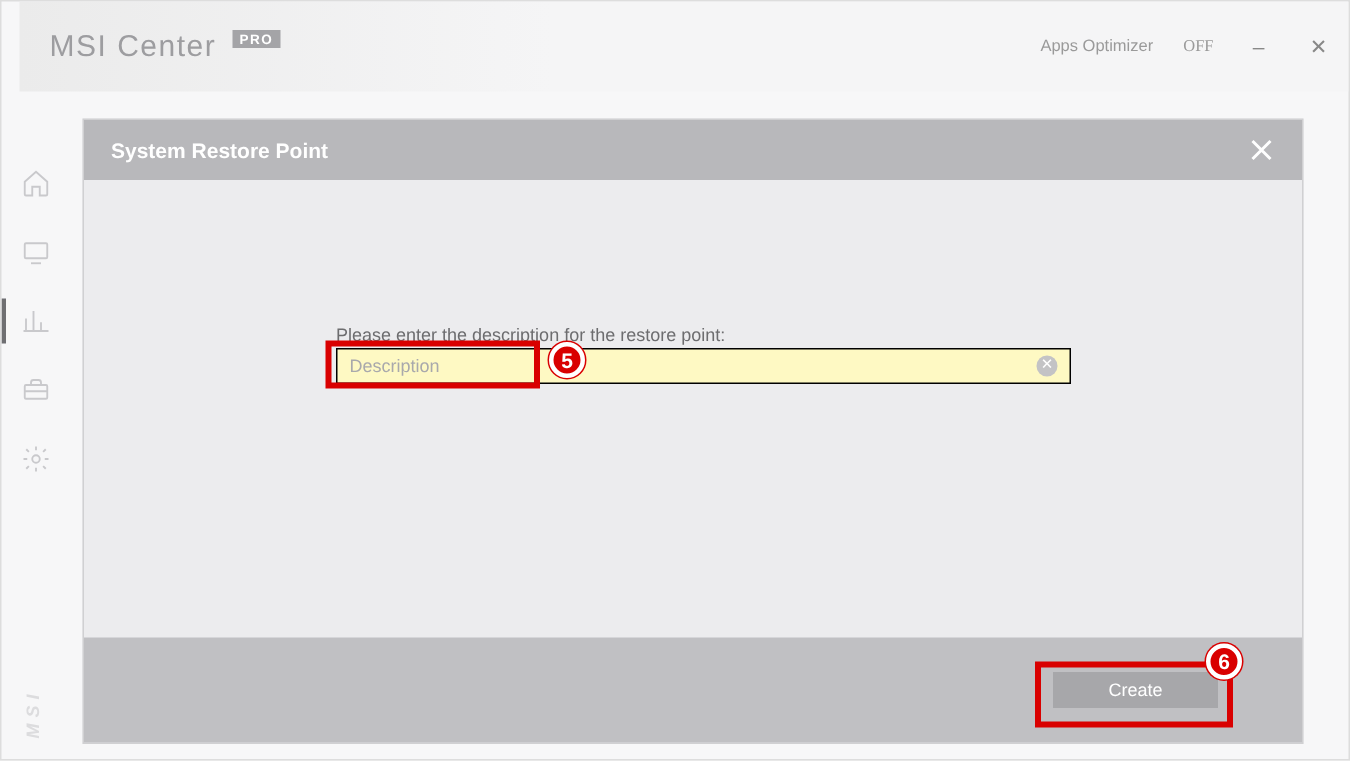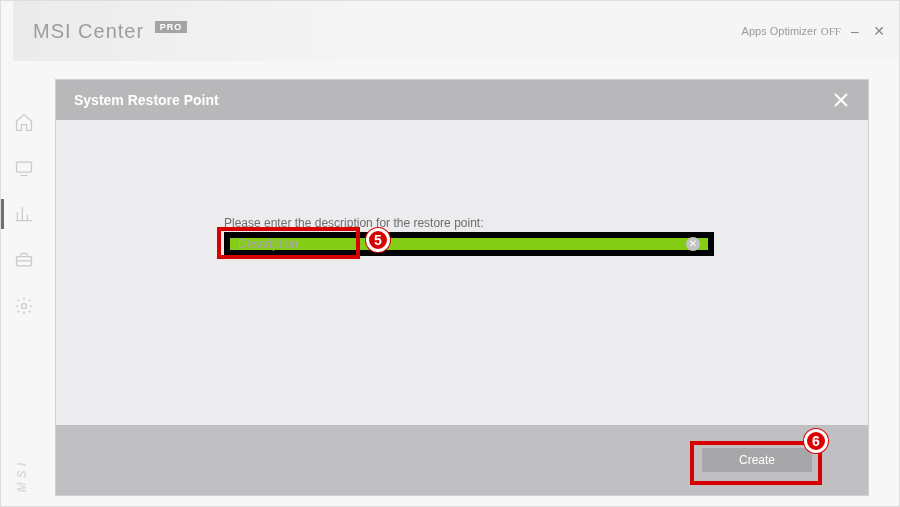--- a/index.html
+++ b/index.html
@@ -7,21 +7,21 @@
   body { background: #f7f7f8; position: relative; border: 1px solid #ddd; }
 
   
   .titlebar { position: absolute; top: 0; left: 12px; right: 0; height: 60px;
               background: linear-gradient(90deg, #ebebeb 0%, #f5f5f6 40%);
               display: flex; align-items: center; padding: 0 10px 0 20px; }
   .brand { font-size: 20px; letter-spacing: 1px; color: #9d9da0; font-weight: 500; }
   .brand-badge { display:inline-block; background:#a4a4a7; color:#fff; font-size:9px;
                  padding:1px 5px; position:relative; top:-8px; margin-left:4px;
                  letter-spacing:1px; font-weight:600; }
-  .titlebar-right { margin-left:auto; display:flex; align-items:center; gap:4px; }
+  .titlebar-right { margin-left:auto; display:flex; align-items:center; gap:20px; }
   .optimizer-label { font-size:11px; color:#9a9a9a; }
   .optimizer-state { font-size:11px; color:#9a9a9a;font-family:Liberation Serif, serif; }
   .win-btn { width:20px; height:20px; display:flex; align-items:center; justify-content:center;
              color:#888; font-size:14px; cursor:pointer; }
 
   
   .sidenav { position:absolute; left:0; top:60px; bottom:0; width:46px;
              display:flex; flex-direction:column; align-items:center; gap:24px;
              padding-top:50px; }
   .nav-ic { width:22px; height:22px; color:#c9c9cc; display:flex;
@@ -38,22 +38,22 @@
   .modal { position:absolute; left:54px; right:30px; top:78px; bottom:10px;
            background:#ececee; border:1px solid #d0d0d2; display:flex;
            flex-direction:column; }
   .modal-head { height:40px; background:#b8b8bb; color:#fff; display:flex;
                 align-items:center; padding:0 18px; font-size:14px; font-weight:600; }
   .modal-close { margin-left:auto; width:18px; height:18px; cursor:pointer; }
   .modal-close svg { stroke:#fff; stroke-width:2; }
   .modal-body { flex:1; position:relative; }
   .prompt { position:absolute; left:168px; top:96px; font-size:12px; color:#6d6d6f; }
   .input-row { position:absolute; left:168px; top:112px; width:490px; height:24px;
-               background:#84cc16; display:flex; align-items:center; padding:0 8px;
-               border:6px solid #000000; }
+               background:#fef9c3; display:flex; align-items:center; padding:0 8px;
+               border:1px solid #000000; }
   .input-row input { flex:1; border:none; outline:none; font-size:12px;
                      background:transparent; color:#555; }
   .input-row input::placeholder { color:#a9a9ac; }
   .clear-btn { width:14px; height:14px; border-radius:50%; background:#c3c3c5;
                color:#fff; font-size:10px; line-height:14px; text-align:center;
                cursor:pointer; }
   .modal-foot { height:70px; background:#c0c0c3; display:flex; align-items:center;
                 justify-content:flex-end; padding-right:56px; }
   .create-btn { width:110px; height:24px; background:#a7a7aa; color:#fff;
                 border:none; font-size:12px; cursor:pointer; }

